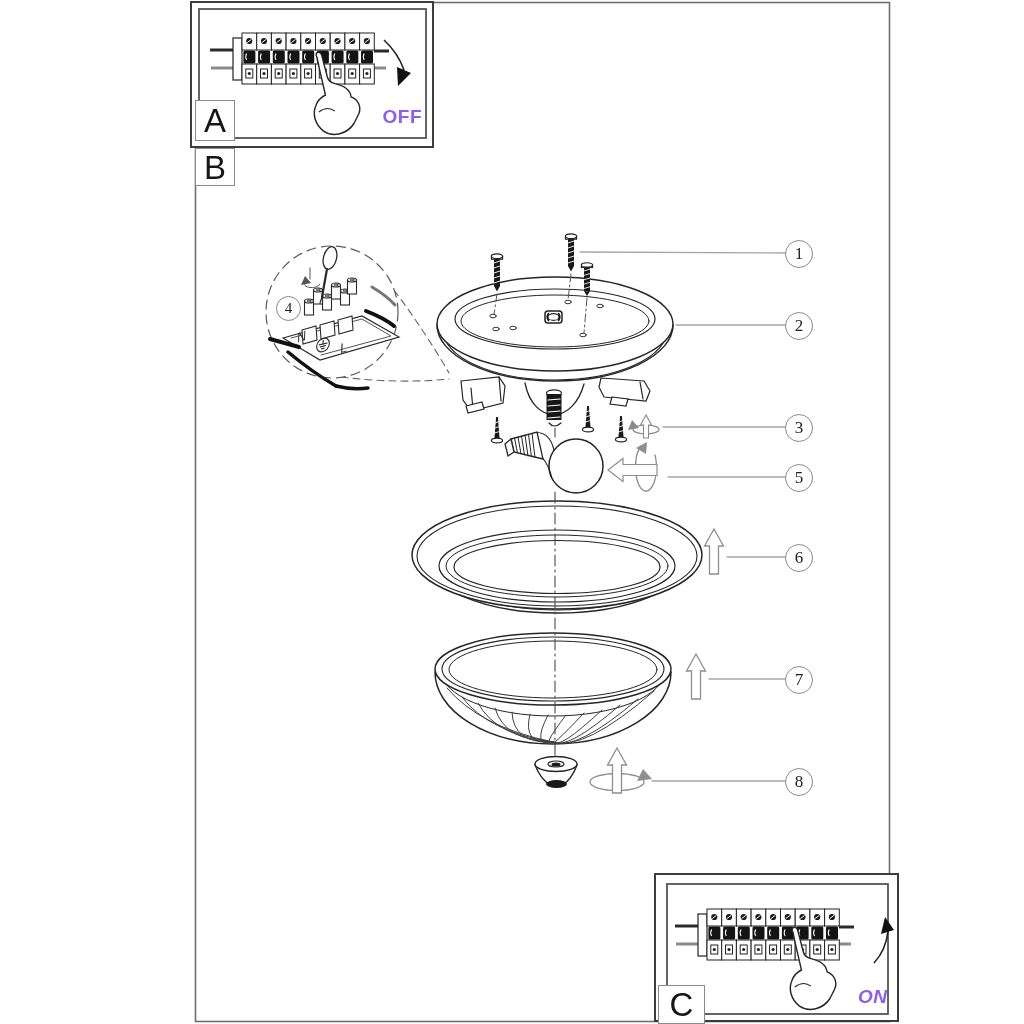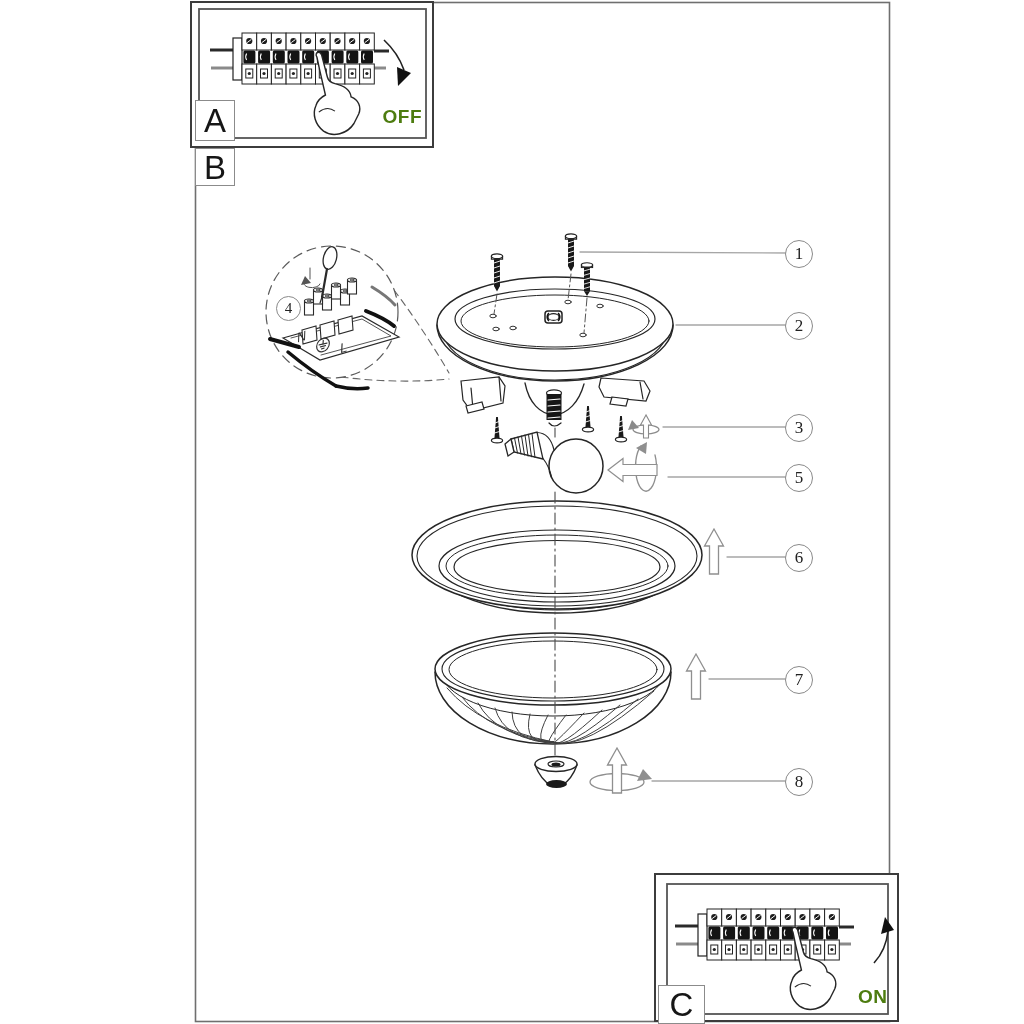--- a/index.html
+++ b/index.html
@@ -3,21 +3,21 @@
 <meta charset="utf-8">
 <style>
   html,body{margin:0;padding:0;background:#fff;}
   .stage{position:relative;width:1024px;height:1024px;background:#fff;overflow:hidden;
          font-family:"Liberation Sans",sans-serif;}
   svg.art{position:absolute;left:0;top:0;width:1024px;height:1024px;}
   .abs{position:absolute;}
   .plabel{display:flex;align-items:center;justify-content:center;
           background:#fff;border:1.4px solid #8b8b8b;color:#161616;
           font-size:33px;font-weight:500;line-height:1;}
-  .status{font-weight:700;font-size:19px;color:#4d7c0f;letter-spacing:.5px;}
+  .status{font-weight:700;font-size:19px;color:#8b5cf6;letter-spacing:.5px;}
   .co{width:26px;height:26px;border:1.3px solid #8a8a8a;border-radius:50%;
       background:#fff;display:flex;align-items:center;justify-content:center;
       font-family:"Liberation Serif",serif;font-size:17px;color:#222;}
   .co.small{width:23px;height:23px;font-size:15px;}
   .tmark{font-size:13px;color:#333;font-family:"Liberation Sans",sans-serif;}
 </style>
 </head>
 <body>
 
 <div class="stage">
@@ -321,21 +321,21 @@
       <polygon points="881,934 894,930 885,917" fill="#111"></polygon>
     </g>
   </g>
 </svg>
 
 <div class="abs plabel" style="left:195px;top:100px;width:38px;height:39px;">A</div>
 <div class="abs plabel" style="left:195px;top:148px;width:38px;height:36px;">B</div>
 <div class="abs plabel" style="left:658px;top:985px;width:45px;height:37px;">C</div>
 
 <div class="abs status" style="left:370px;top:106px;width:52px;text-align:right;">OFF</div>
-<div class="abs status" style="left:858px;top:986px;width:36px;">ON</div>
+<div class="abs status" style="left:858px;top:986px;width:36px;font-style:italic;">ON</div>
 
 <div class="abs co" style="left:785px;top:240px;">1</div>
 <div class="abs co" style="left:785px;top:312px;">2</div>
 <div class="abs co" style="left:785px;top:414px;">3</div>
 <div class="abs co" style="left:785px;top:464px;">5</div>
 <div class="abs co" style="left:785px;top:544px;">6</div>
 <div class="abs co" style="left:785px;top:666px;">7</div>
 <div class="abs co" style="left:785px;top:768px;">8</div>
 <div class="abs co small" style="left:276px;top:296px;">4</div>
 

